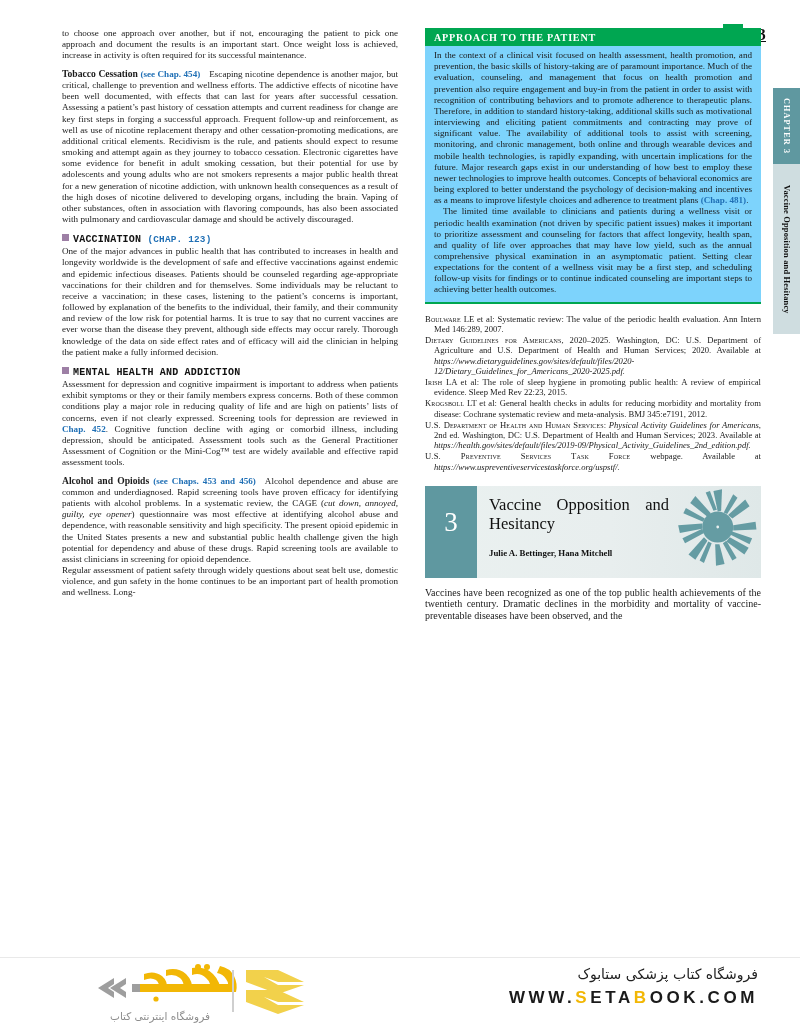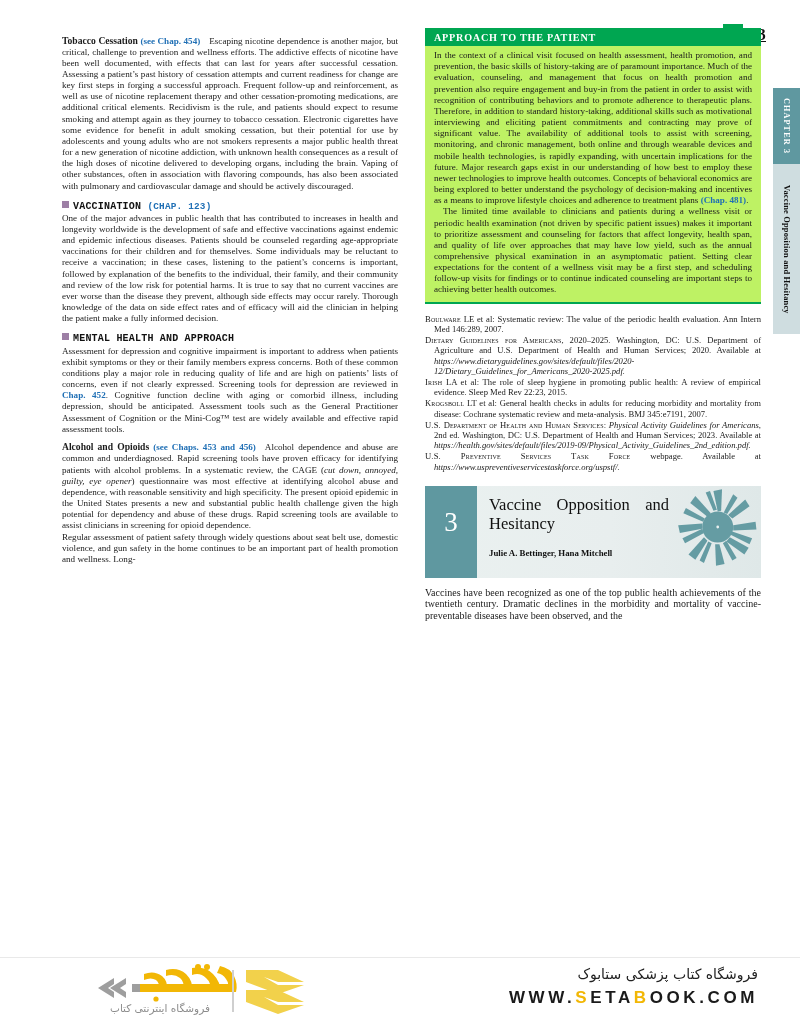--- a/index.html
+++ b/index.html
@@ -95,21 +95,21 @@
     vertical-align: 1px;
   }
   .ahead .chapref {
     color: #1f6fb5;
     font-weight: bold;
     font-size: 9.4px;
   }
 
   
   .atp-box {
-    background: #bef264;
+    background: #7dd3fc;
     border-bottom: 2.5px solid #00a651;
     padding: 0 0 6px 0;
     margin-bottom: 10px;
   }
   .atp-header {
     background: #00a651;
     color: #ffffff;
     font-weight: bold;
     font-size: 10.2px;
     letter-spacing: .75px;
@@ -253,21 +253,21 @@
     width: 1.5px; height: 42px;
     background: #cfcfcf;
   }
   .logo-chev {
     position: absolute;
     left: 244px; top: 10px;
     width: 70px; height: 48px;
   }
   .wm-fa-small {
     position: absolute;
-    left: 80px; top: 44px;
+    left: 80px; top: 52px;
     width: 160px;
     text-align: center;
     font-family: "DejaVu Sans", sans-serif;
     font-size: 10.5px;
     color: #8c8c8c;
     direction: rtl;
   }
   .wm-fa-top {
     position: absolute;
     right: 42px; top: 8px;
@@ -297,30 +297,31 @@
 
   <div class="tab tab-chapter">
     <span>CHAPTER 3</span>
   </div>
   <div class="tab tab-title">
     <span>Vaccine Opposition and Hesitancy</span>
   </div>
 
   <div class="col col-left">
 
+    <p class="noind">to choose one approach over another, but if not, encouraging the patient to pick one approach and document the results is an important start. Once weight loss is achieved, increase in activity is often required for its successful maintenance.</p>
 
     <p class="space-before noind"><span class="runin">Tobacco Cessation</span> <span class="xref">(see Chap. 454)</span><span class="gap"></span><span>Escaping nicotine dependence is another major, but critical, challenge to prevention and wellness efforts. The addictive effects of nicotine have been well documented, with effects that can last for years after successful cessation. Assessing a patient’s past history of cessation attempts and current readiness for change are key first steps in forging a successful approach. Frequent follow-up and reinforcement, as well as use of nicotine replacement therapy and other cessation-promoting medications, are additional critical elements. Recidivism is the rule, and patients should expect to resume smoking and attempt again as they journey to tobacco cessation. Electronic cigarettes have some evidence for benefit in adult smoking cessation, but their potential for use by adolescents and young adults who are not smokers represents a major public health threat for a new generation of nicotine addiction, with unknown health consequences as a result of the high doses of nicotine delivered to developing organs, including the brain. Vaping of other substances, often in association with flavoring compounds, has also been associated with pulmonary and cardiovascular damage and should be actively discouraged.</span></p>
 
     <div class="ahead">
       <span class="sq"></span><span>VACCINATION</span> <span class="chapref">(CHAP. 123)</span>
     </div>
     <p class="noind">One of the major advances in public health that has contributed to increases in health and longevity worldwide is the development of safe and effective vaccinations against endemic and epidemic infectious diseases. Patients should be counseled regarding age-appropriate vaccinations for their children and for themselves. Some individuals may be reluctant to receive a vaccination; in these cases, listening to the patient’s concerns is important, followed by explanation of the benefits to the individual, their family, and their community and review of the low risk for potential harms. It is true to say that no current vaccines are ever worse than the disease they prevent, although side effects may occur rarely. Thorough knowledge of the data on side effect rates and of efficacy will aid the clinician in helping the patient make a fully informed decision.</p>
 
     <div class="ahead">
-      <span class="sq"></span><span>MENTAL HEALTH AND APPROACH</span>
+      <span class="sq"></span><span>MENTAL HEALTH AND ADDICTION</span>
     </div>
     <p class="noind"><span>Assessment for depression and cognitive impairment is important to address when patients exhibit symptoms or they or their family members express concerns. Both of these common conditions play a major role in reducing quality of life and are high on patients’ lists of concerns, even if not clearly expressed. Screening tools for depression are reviewed in </span><span class="xref-light">Chap. 452</span><span>. Cognitive function decline with aging or comorbid illness, including depression, should be anticipated. Assessment tools such as the General Practitioner Assessment of Cognition or the Mini-Cog™ test are widely available and effective rapid assessment tools.</span></p>
 
     <p class="space-before noind"><span class="runin">Alcohol and Opioids</span> <span class="xref">(see Chaps. 453 and 456)</span><span class="gap"></span><span>Alcohol dependence and abuse are common and underdiagnosed. Rapid screening tools have proven efficacy for identifying patients with alcohol problems. In a systematic review, the CAGE (</span><span class="it">cut down, annoyed, guilty, eye opener</span><span>) questionnaire was most effective at identifying alcohol abuse and dependence, with reasonable sensitivity and high specificity. The present opioid epidemic in the United States presents a new and substantial public health challenge given the high potential for dependency and abuse of these drugs. Rapid screening tools are available to assist clinicians in screening for opioid dependence.</span></p>
 
     <p class="noind">Regular assessment of patient safety through widely questions about seat belt use, domestic violence, and gun safety in the home continues to be an important part of health promotion and wellness. Long-</p>
   </div>
 
   <div class="col col-right">
 
@@ -336,21 +337,21 @@
     <div class="ref">
       <span class="sc">Boulware</span><span> LE et al: Systematic review: The value of the periodic health evaluation. Ann Intern Med 146:289, 2007.</span>
     </div>
     <div class="ref">
       <span class="sc">Dietary Guidelines for Americans</span><span>, 2020–2025. Washington, DC: U.S. Department of Agriculture and U.S. Department of Health and Human Services; 2020. Available at </span><span class="it">https://www.dietaryguidelines.gov/sites/default/files/2020-12/Dietary_Guidelines_for_Americans_2020-2025.pdf.</span>
     </div>
     <div class="ref">
       <span class="sc">Irish</span><span> LA et al: The role of sleep hygiene in promoting public health: A review of empirical evidence. Sleep Med Rev 22:23, 2015.</span>
     </div>
     <div class="ref">
-      <span class="sc">Krogsboll</span><span> LT et al: General health checks in adults for reducing morbidity and mortality from disease: Cochrane systematic review and meta-analysis. BMJ 345:e7191, 2007.</span>
+      <span class="sc">Krogsboll</span><span> LT et al: General health checks in adults for reducing morbidity and mortality from disease: Cochrane systematic review and meta-analysis. BMJ 345:e7191, 2012.</span>
     </div>
     <div class="ref">
       <span class="sc">U.S. Department of Health and Human Services</span><span>: </span><span class="it">Physical Activity Guidelines for Americans</span><span>, 2nd ed. Washington, DC: U.S. Department of Health and Human Services; 2023. Available at </span><span class="it">https://health.gov/sites/default/files/2019-09/Physical_Activity_Guidelines_2nd_edition.pdf.</span>
     </div>
     <div class="ref">
       <span class="sc">U.S. Preventive Services Task Force</span><span> webpage. Available at </span><span class="it">https://www.uspreventiveservicestaskforce.org/uspstf/.</span>
     </div>
 
     <div class="chap-opener">
       <div class="chap-num-box">

